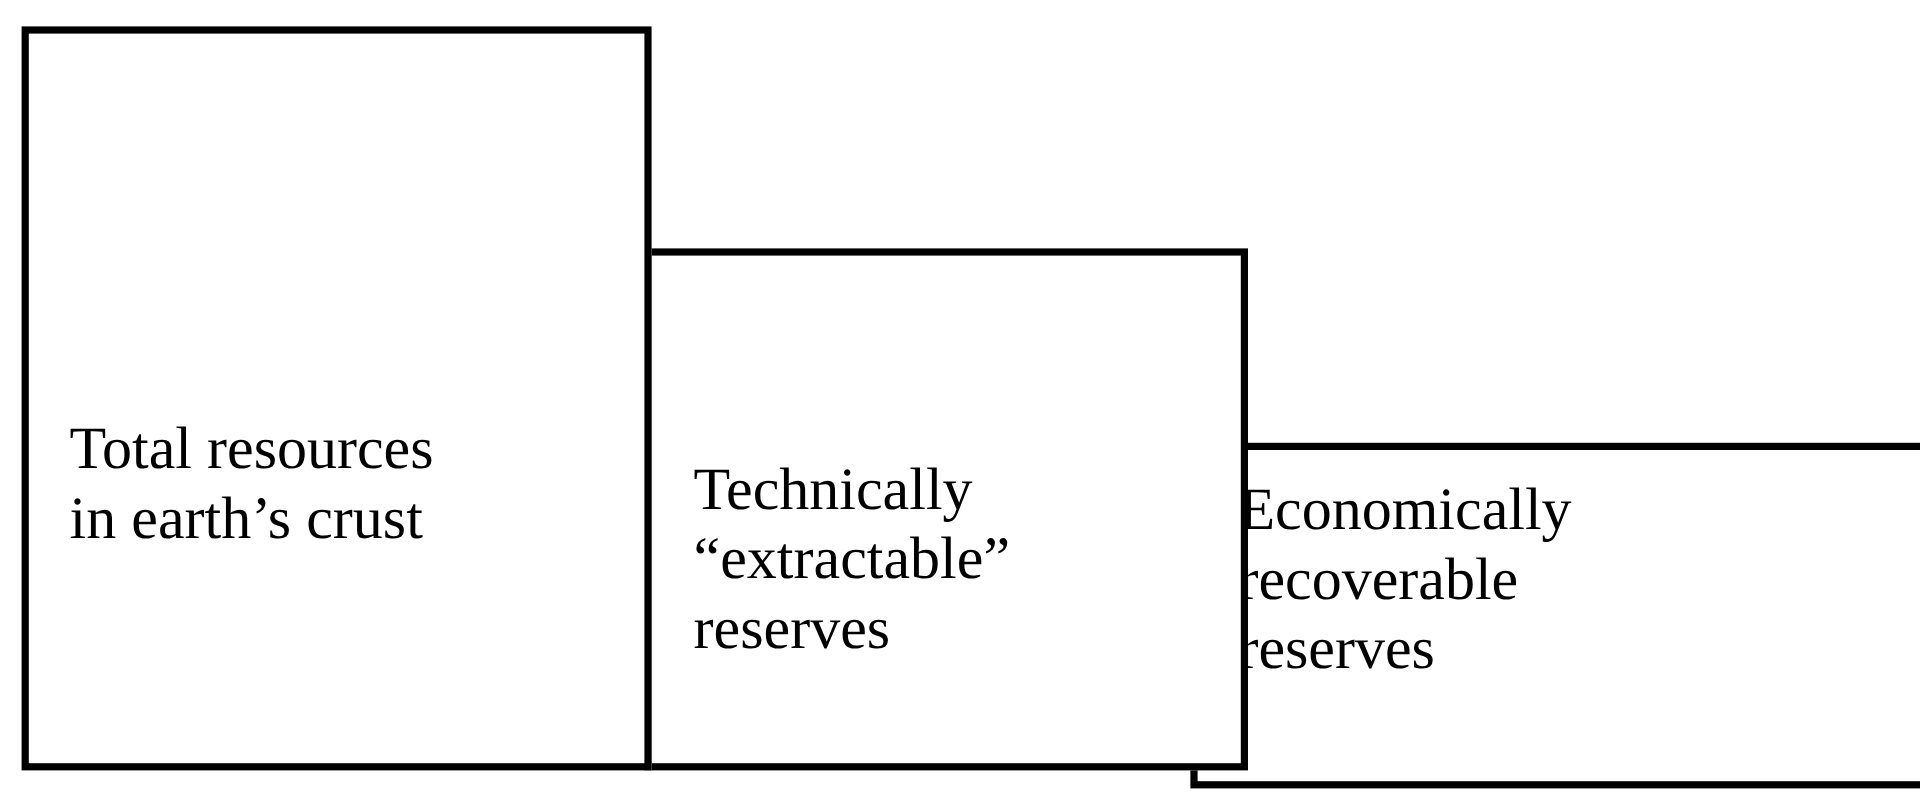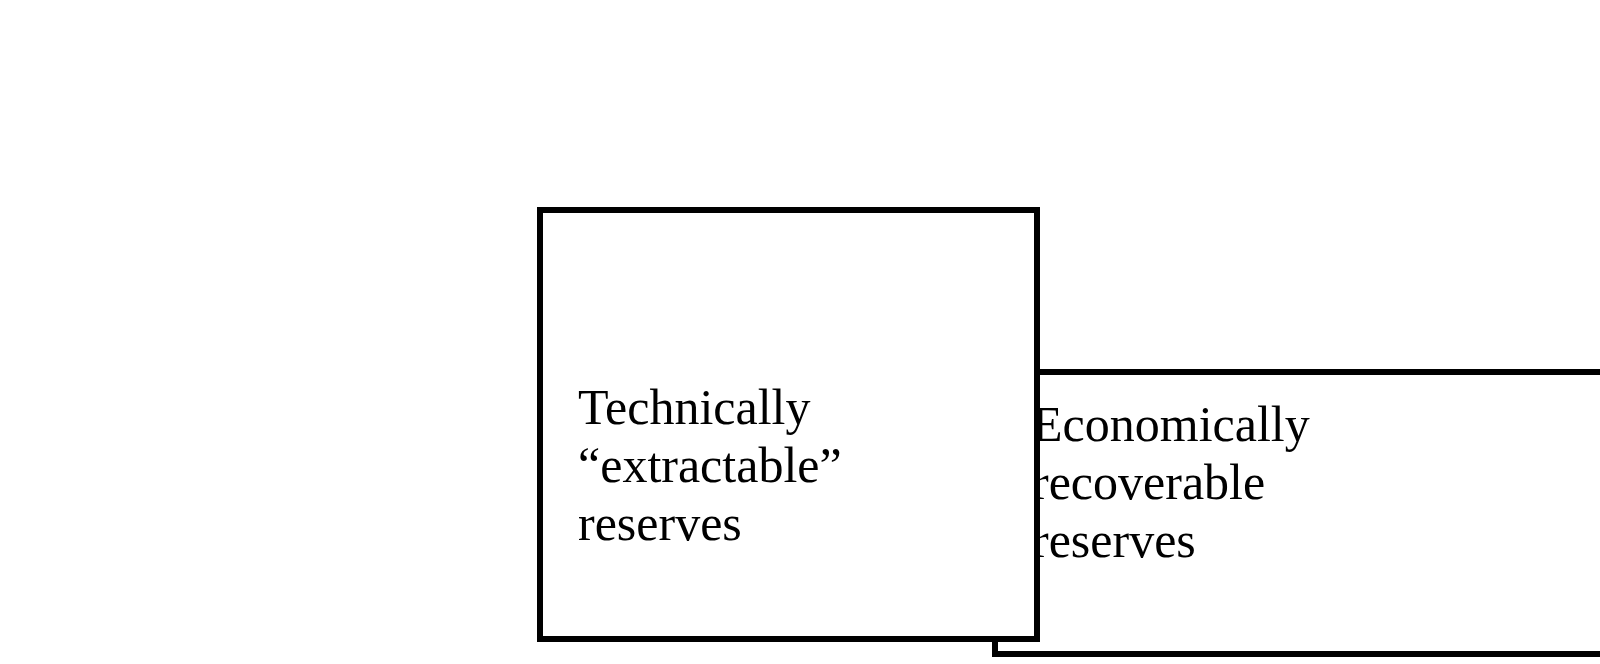--- a/index.html
+++ b/index.html
@@ -49,14 +49,18 @@
 recoverable
 reserves</div>
   </div>
 
   <div class="step-box" id="box-technical">
     <div class="box-label" id="label-technical">Technically
 “extractable”
 reserves</div>
   </div>
 
+  <div class="step-box" id="box-total">
+    <div class="box-label" id="label-total">Total resources
+in earth’s crust</div>
+  </div>
 
 </div>
 
 </body></html>

